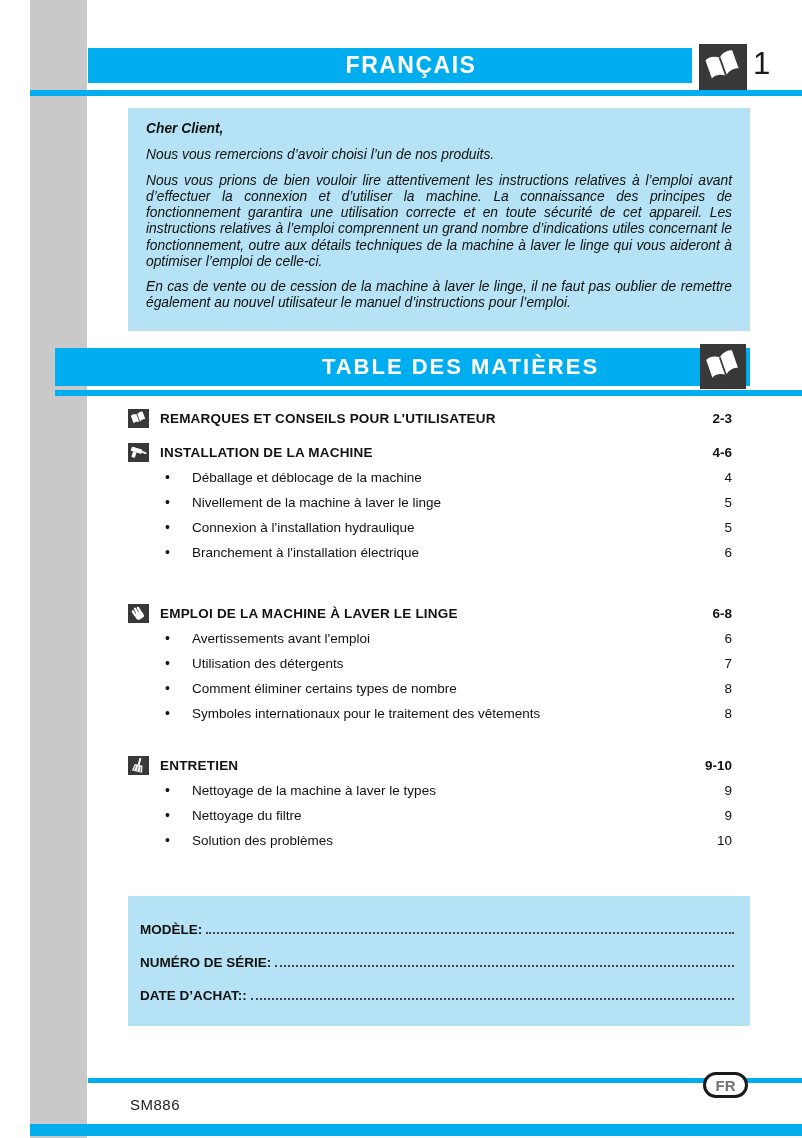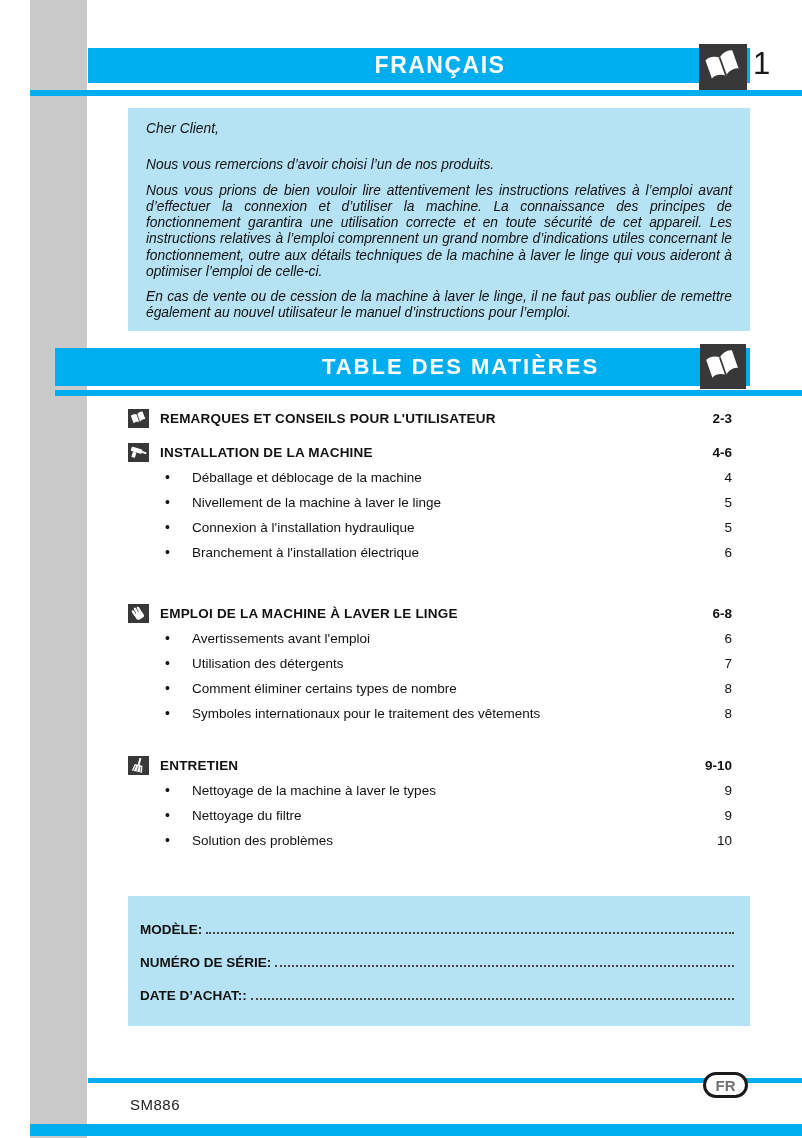--- a/index.html
+++ b/index.html
@@ -13,33 +13,33 @@
   .page{position:relative;width:802px;height:1138px;background:#fff;overflow:hidden;}
 
   .gray-strip{position:absolute;left:30px;top:0;width:57px;height:1138px;background:var(--gray);}
 
   .rule{position:absolute;background:var(--cyan);}
   .rule.top{left:30px;top:90px;width:772px;height:6px;}
   .rule.toc{left:55px;top:390px;width:747px;height:6px;}
   .rule.footer{left:88px;top:1078px;width:714px;height:5px;}
   .rule.bottom{left:30px;top:1124px;width:772px;height:12px;}
 
-  .lang-bar{position:absolute;left:88px;top:48px;width:662px;height:35px;background:var(--cyan);
+  .lang-bar{position:absolute;left:88px;top:48px;width:604px;height:35px;background:var(--cyan);
     display:flex;align-items:center;justify-content:center;padding-left:42px;}
   .lang-title{color:#fff;font-size:23px;font-weight:bold;letter-spacing:1.5px;}
 
   .icon-box{position:absolute;overflow:hidden;}
   .icon-box.hdr{left:699px;top:44px;width:48px;height:46px;}
   .icon-box.tocbox{left:700px;top:344px;width:46px;height:45px;}
 
   .page-num{position:absolute;left:753px;top:46px;font-size:31px;color:#1a1a1a;}
 
   .letter{position:absolute;left:128px;top:108px;width:622px;height:223px;background:var(--panel);
     padding:13px 18px 0 18px;font-style:italic;font-size:13.8px;line-height:1.18;color:#111;overflow:hidden;}
-  .letter .salutation{font-weight:normal;margin-bottom:20px;}
+  .letter .salutation{font-weight:bold;margin-bottom:10px;}
   .letter p.body-par{margin-bottom:9px;text-align:justify;}
 
   .toc-bar{position:absolute;left:55px;top:348px;width:695px;height:38px;background:var(--cyan);
     display:flex;align-items:center;justify-content:center;padding-left:116px;}
   .toc-heading{color:#fff;font-size:22px;font-weight:bold;letter-spacing:2px;}
 
   .toc{position:absolute;left:128px;top:402px;width:604px;}
   .toc-row{display:flex;align-items:center;height:24px;justify-content:center;}
   .toc-section:nth-of-type(1){margin-top:4px;}
   .toc-section:nth-of-type(2){margin-top:10px;}

